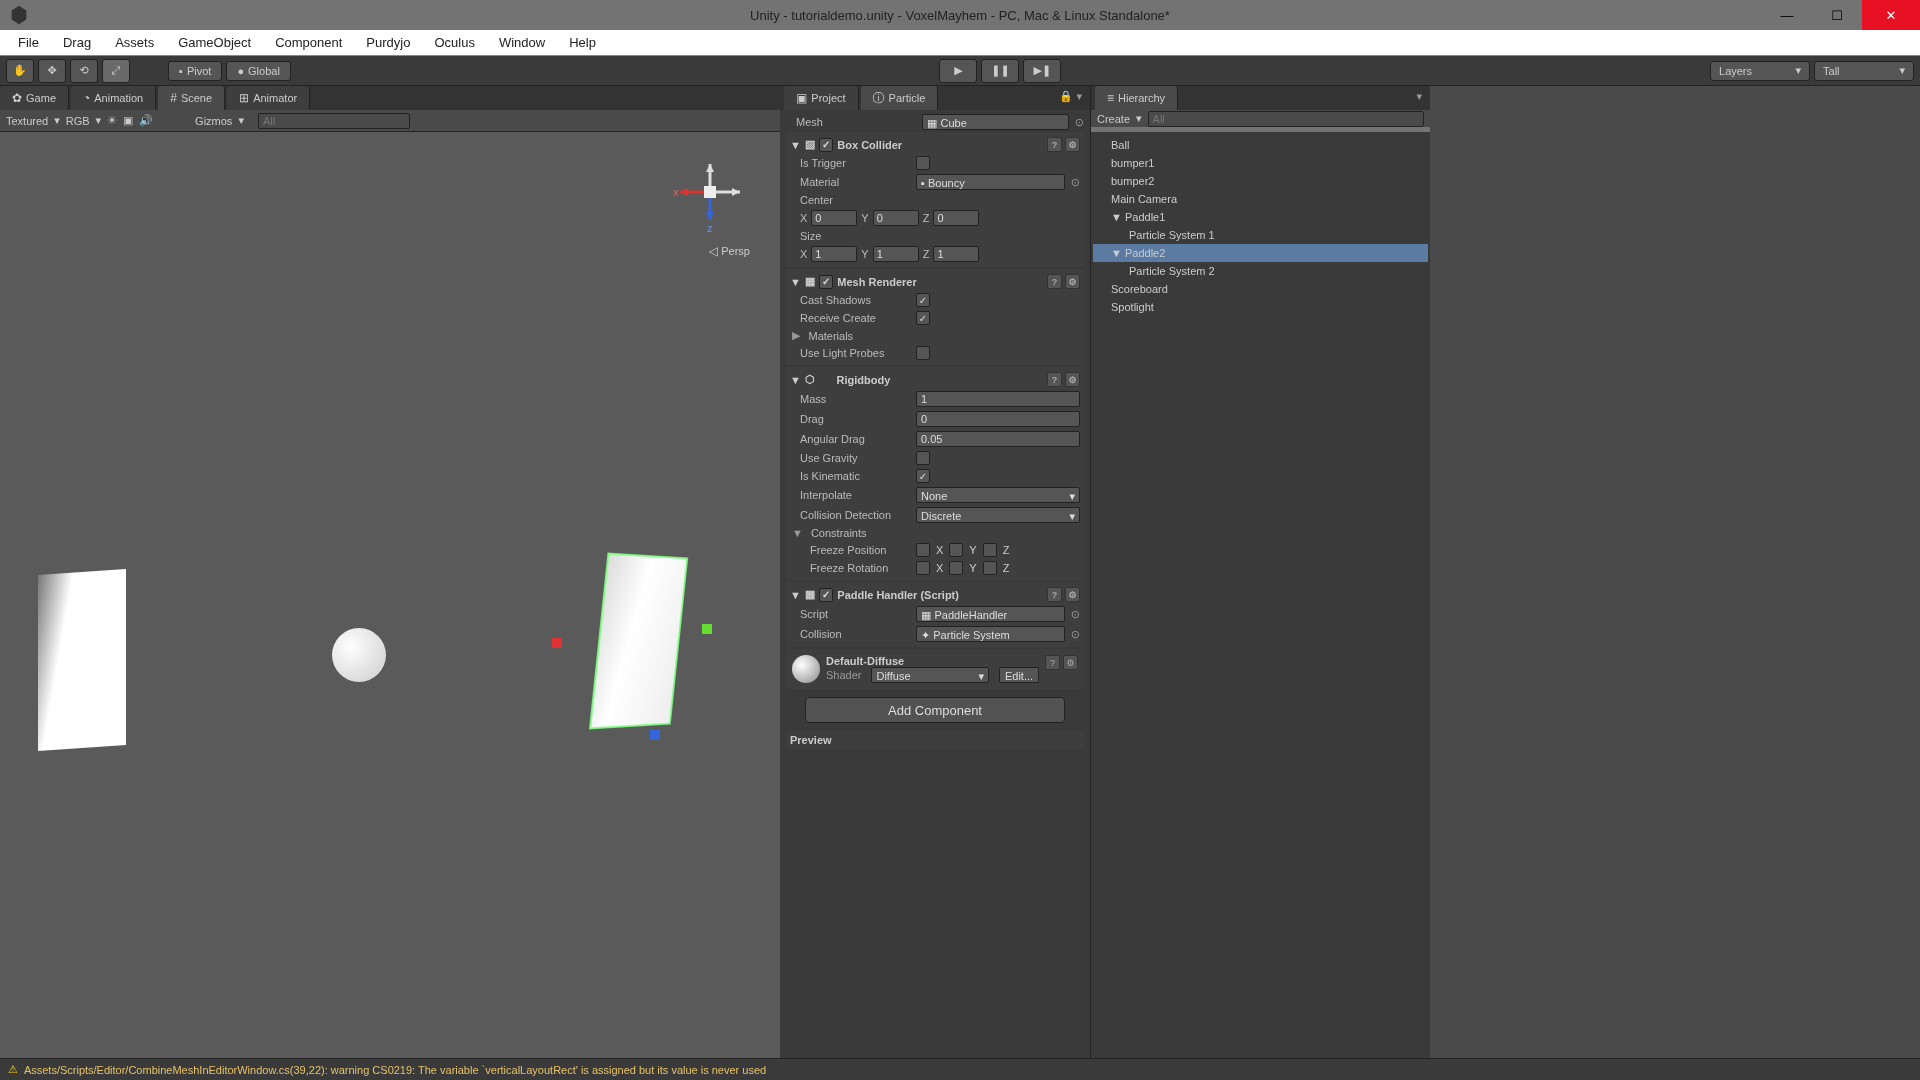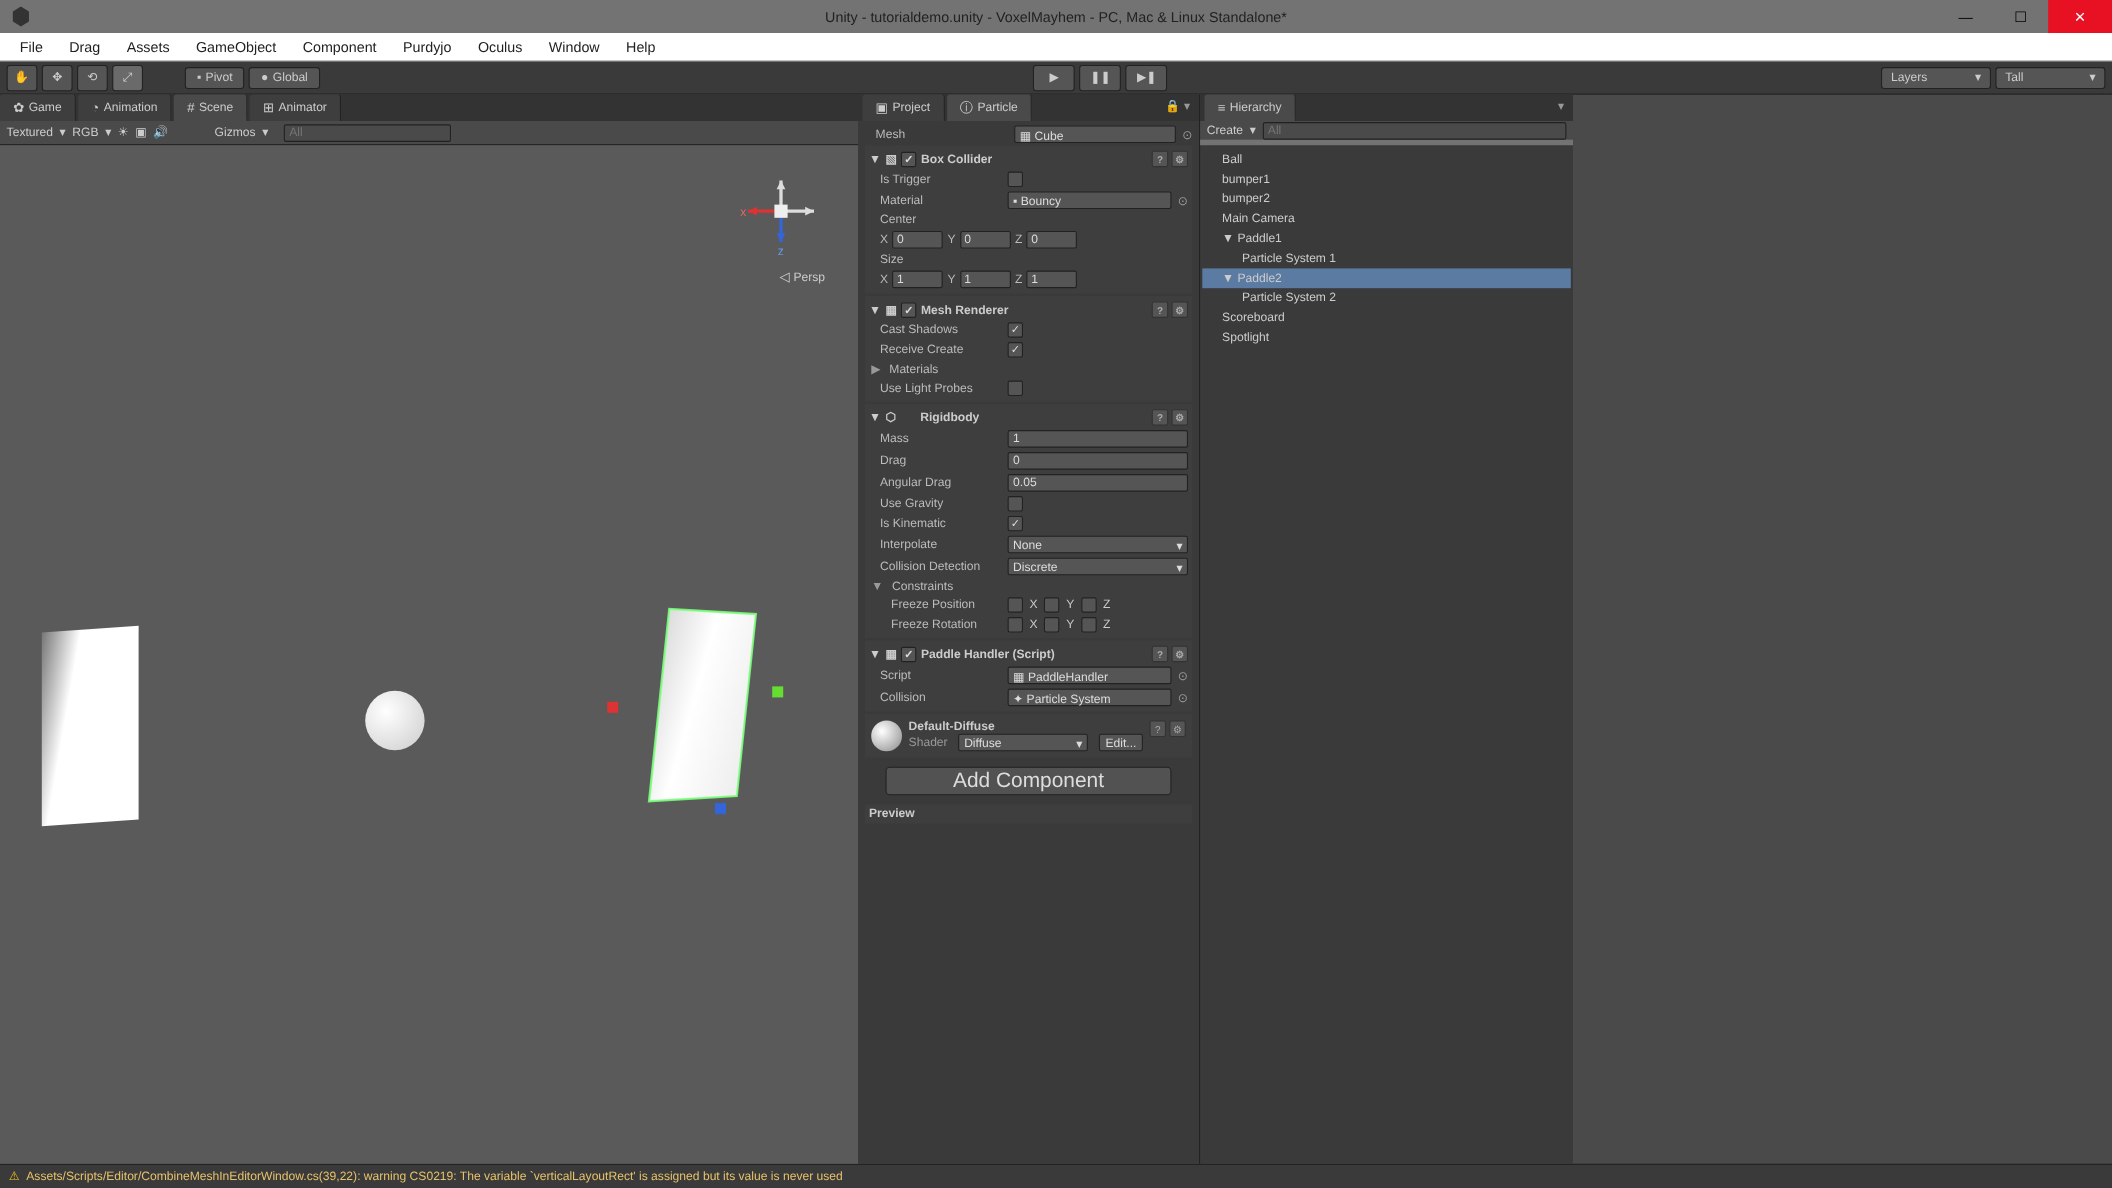--- a/index.html
+++ b/index.html
@@ -39,21 +39,21 @@
 .section { background:#3e3e3e; margin-bottom:2px; padding:3px 4px; }
 .section-header { display:flex; align-items:center; gap:4px; font-weight:bold; padding:2px 0; }
 .row { display:flex; align-items:center; padding:2px 0; gap:6px; }
 .row label { width:120px; color:#bbb; padding-left:10px; }
 .field { flex:1; background:#555; border:1px solid #222; color:#ddd; padding:2px 4px; height:16px; border-radius:2px; }
 .chk { width:14px; height:14px; background:#555; border:1px solid #222; border-radius:2px; display:inline-flex; align-items:center; justify-content:center; }
 .chk.on::after { content:"✓"; color:#ddd; font-size:10px; }
 .xyz { display:flex; gap:4px; flex:1; align-items:center; }
 .xyz span { color:#bbb; }
 .xyz input { width:46px; background:#555; border:1px solid #222; color:#ddd; padding:1px 3px; border-radius:2px; }
-.addcomp { margin:8px auto; width:260px; height:26px; background:#525252; border:1px solid #222; border-radius:4px; color:#ddd; display:flex; align-items:center; justify-content:center; font-size:19px; }
+.addcomp { margin:8px auto; width:260px; height:26px; background:#525252; border:1px solid #222; border-radius:4px; color:#ddd; display:flex; align-items:center; justify-content:center; font-size:13px; }
 .hierarchy { width:340px; background:#3a3a3a; display:flex; flex-direction:column; color:#ccc; border-left:1px solid #222; }
 .hier-toolbar { height:22px; background:#4a4a4a; display:flex; align-items:center; padding:0 6px; gap:6px; border-bottom:5px solid #737373; }
 .hlist { flex:1; padding:4px 2px; }
 .hitem { padding:3px 6px 3px 18px; }
 .hitem.child { padding-left:36px; }
 .hitem.sel { background:#5b7ba3; }
 .console { height:22px; background:#3a3a3a; color:#e6c26a; padding:3px 8px; font-size:12px; display:flex; align-items:center; border-top:1px solid #222; }
 .console .warn { color:#f5c518; margin-right:6px; }
 .dropdown { background:#555; border:1px solid #222; color:#ccc; padding:2px 8px; border-radius:3px; height:20px; display:flex; align-items:center; min-width:100px; justify-content:space-between; }
 .mini-icons { margin-left:auto; display:flex; gap:3px; }

